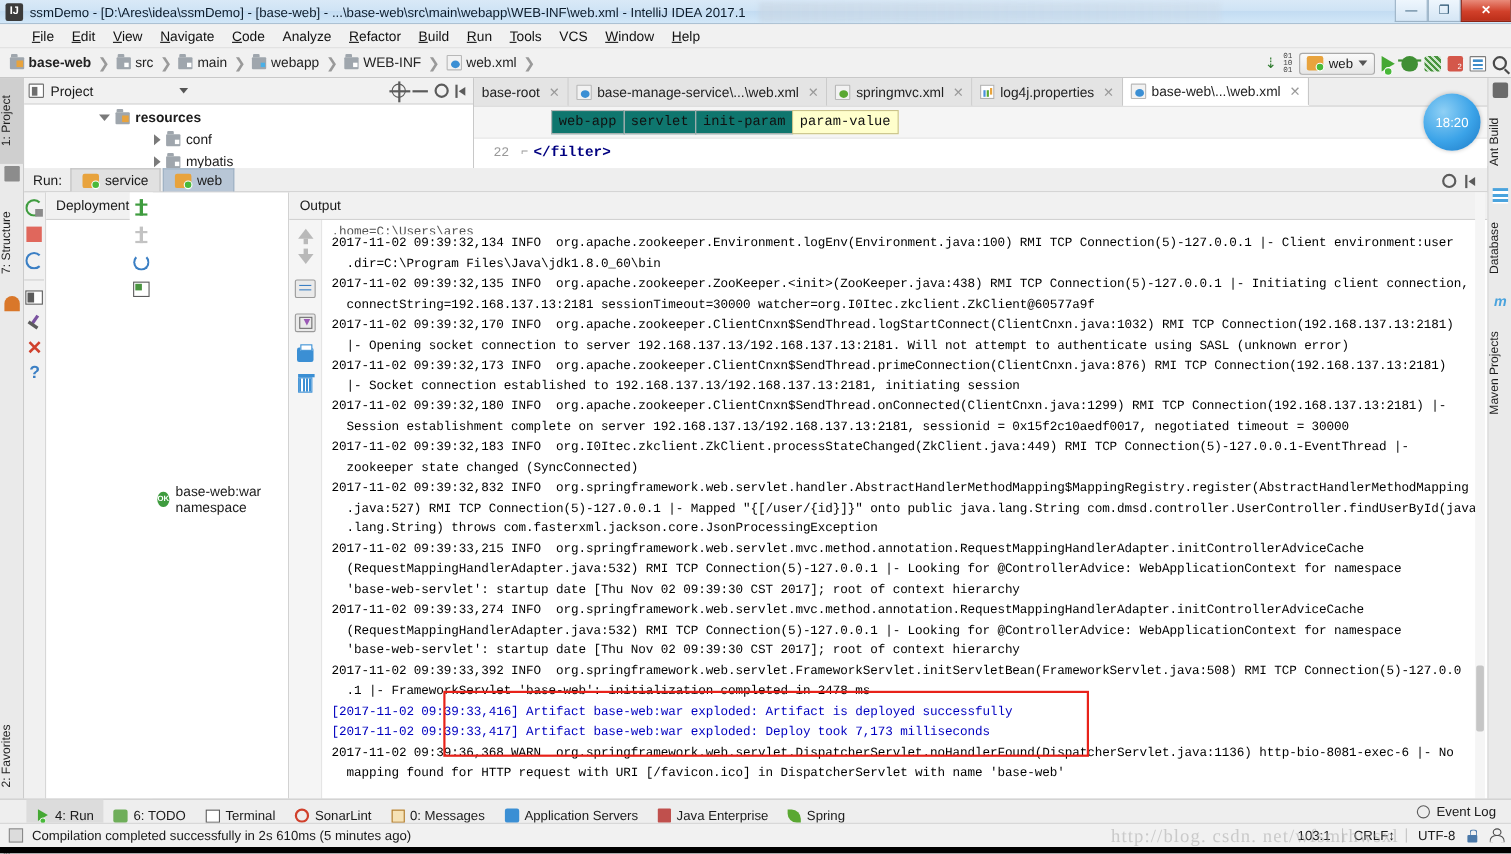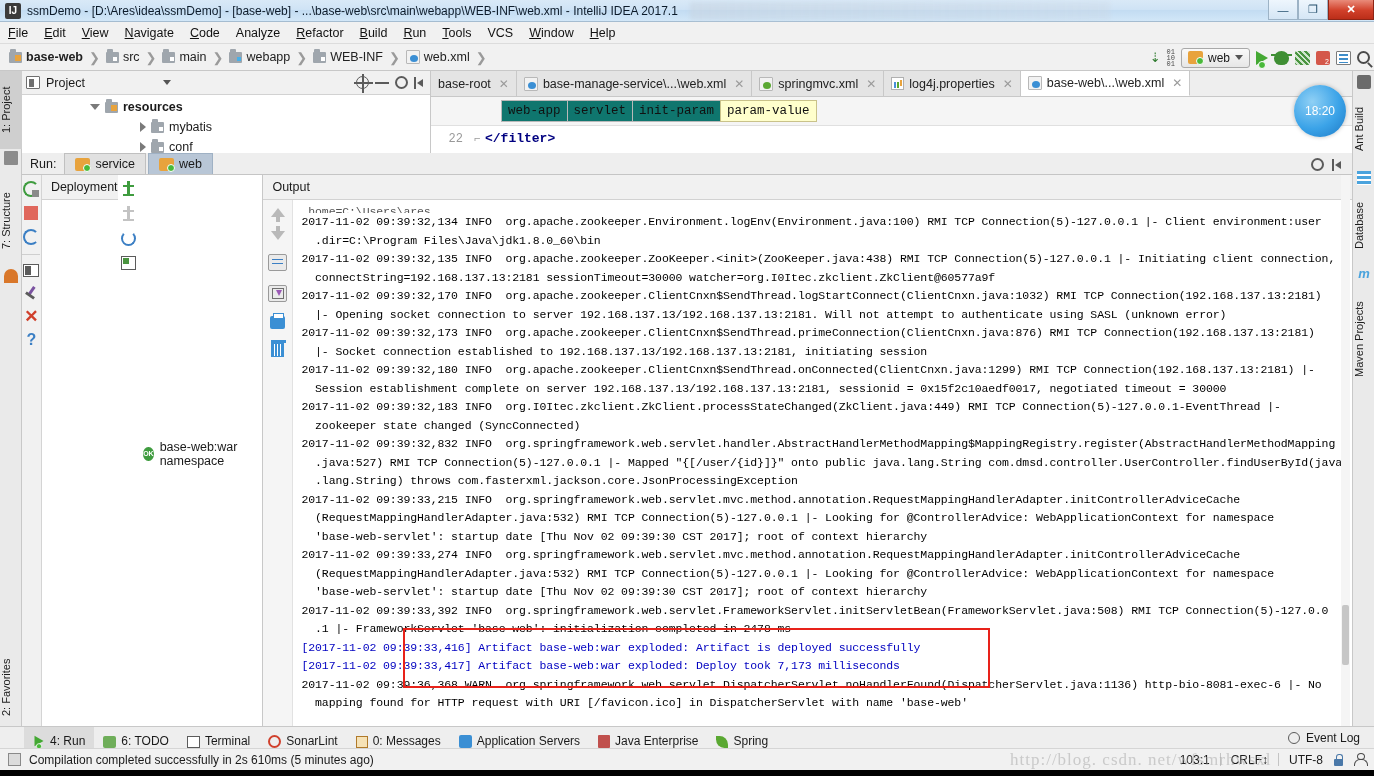--- a/index.html
+++ b/index.html
@@ -42,21 +42,21 @@
   .winbtn.close{
     width:46px;
     background:linear-gradient(to bottom,#e98b7a,#d1402a 55%,#bb2e19);
     color:#fff;border-color:#8e2415;font-weight:bold;
   }
 
   
   .menubar{
     position:absolute; left:0; top:22px; width:1374px; height:22px;
     background:#f1f1f1; border-bottom:1px solid #dcdcdc;
-    display:flex; align-items:center; padding-left:0; gap:0;
+    display:flex; align-items:center; padding-left:21px; gap:0;
   }
   .menuitem{ padding:3px 8px; font-size:12.5px; color:#111; cursor:default; white-space:nowrap;}
   .menuitem u{ text-decoration:underline; }
 
   
   .navbar{
     position:absolute; left:0; top:44px; width:1374px; height:27px;
     background:#f1f1f1; border-bottom:1px solid #c8c8c8;
     display:flex; align-items:center;
   }
@@ -422,28 +422,28 @@
         <span class="folderico res">
             <i class="dot"></i>
           </span>
         <span>resources</span>
       </div>
       <div class="trow" style="padding-left:118px;">
         <span class="arrow right"></span>
         <span class="folderico">
             <i class="dot"></i>
           </span>
-        <span>mybatis</span>
+        <span>conf</span>
       </div>
       <div class="trow" style="padding-left:118px;">
         <span class="arrow right"></span>
         <span class="folderico">
             <i class="dot"></i>
           </span>
-        <span>conf</span>
+        <span>mybatis</span>
       </div>
     </div>
   </div>
 
   <div class="editorwrap">
     <div class="tabstrip">
       <div class="etab">
         <span>base-root</span>
         <span class="x">✕</span>
       </div>

